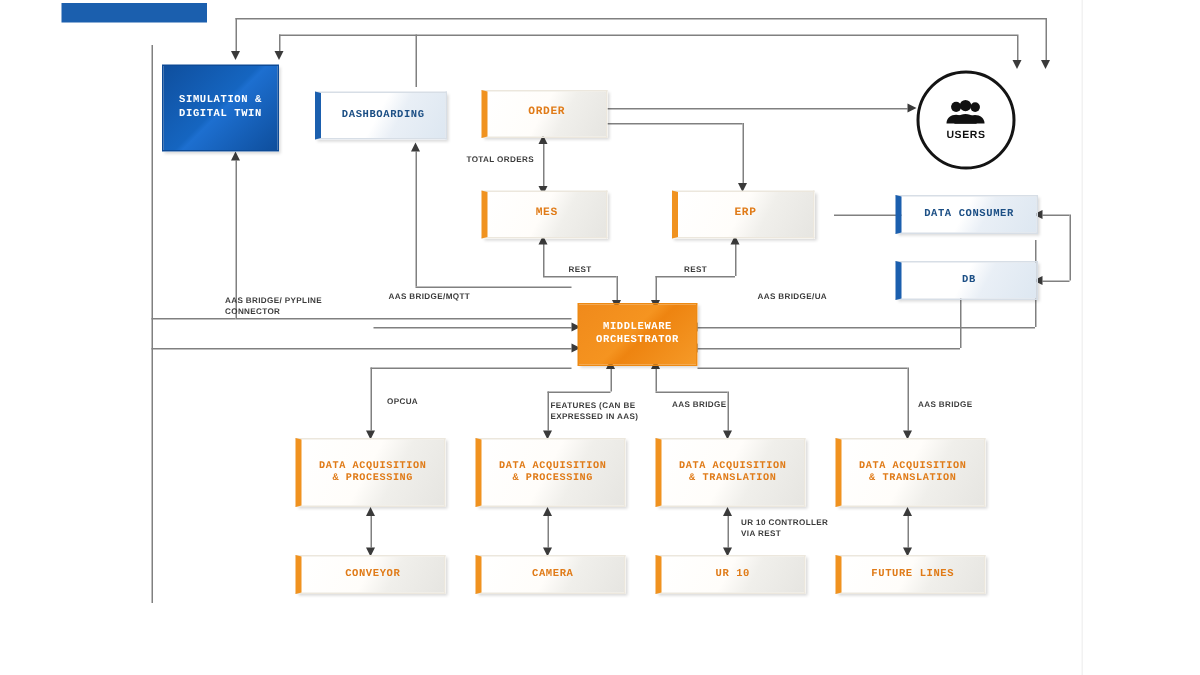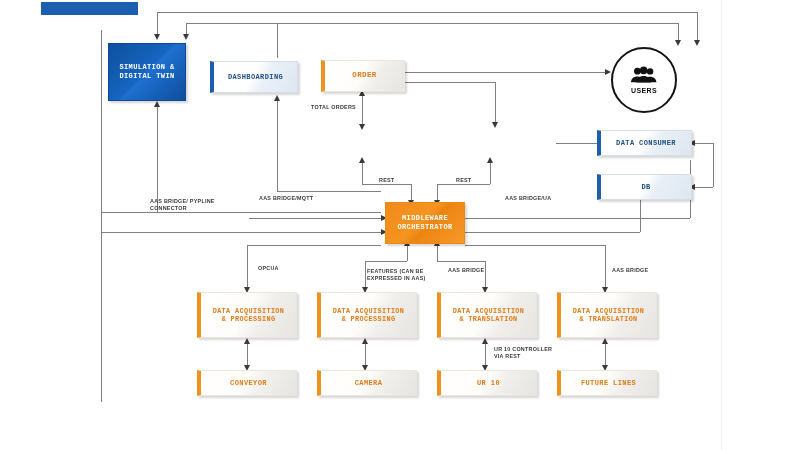--- a/index.html
+++ b/index.html
@@ -286,21 +286,27 @@
   </div>
 
   <div class="node light-blue" style="left:210px;top:61px;width:88px;height:32px;font-size:7px;">
     <span class="label" style="white-space: pre-line;">DASHBOARDING</span>
   </div>
 
   <div class="node light-orange" style="left:321px;top:60px;width:84px;height:32px;font-size:7.5px;">
     <span class="label" style="white-space: pre-line;">ORDER</span>
   </div>
 
-
+  <div class="node light-orange" style="left:321px;top:127px;width:84px;height:32px;font-size:7.5px;">
+    <span class="label" style="white-space: pre-line;">MES</span>
+  </div>
+
+  <div class="node light-orange" style="left:448px;top:127px;width:95px;height:32px;font-size:7.5px;">
+    <span class="label" style="white-space: pre-line;">ERP</span>
+  </div>
 
   <div class="users-circle" style="left:611px;top:47px;width:62px;height:62px;">
     <span>
       <svg width="28" height="20" viewBox="0 0 34 24" aria-hidden="true">
         <circle cx="9" cy="6.2" r="4.1" fill="#111"></circle>
         <circle cx="24.4" cy="6.4" r="3.9" fill="#111"></circle>
         <circle cx="16.6" cy="5.2" r="4.6" fill="#111"></circle>
         <path d="M1.2 19.6c0-4.3 3.6-6.9 7.8-6.9s7.8 2.6 7.8 6.9z" fill="#111"></path>
         <path d="M16.6 19.6c0-4.2 3.5-6.8 7.7-6.8s7.7 2.6 7.7 6.8z" fill="#111"></path>
         <path d="M7.6 19.9c0-4.9 4-7.9 9-7.9s9 3 9 7.9z" fill="#111"></path>

